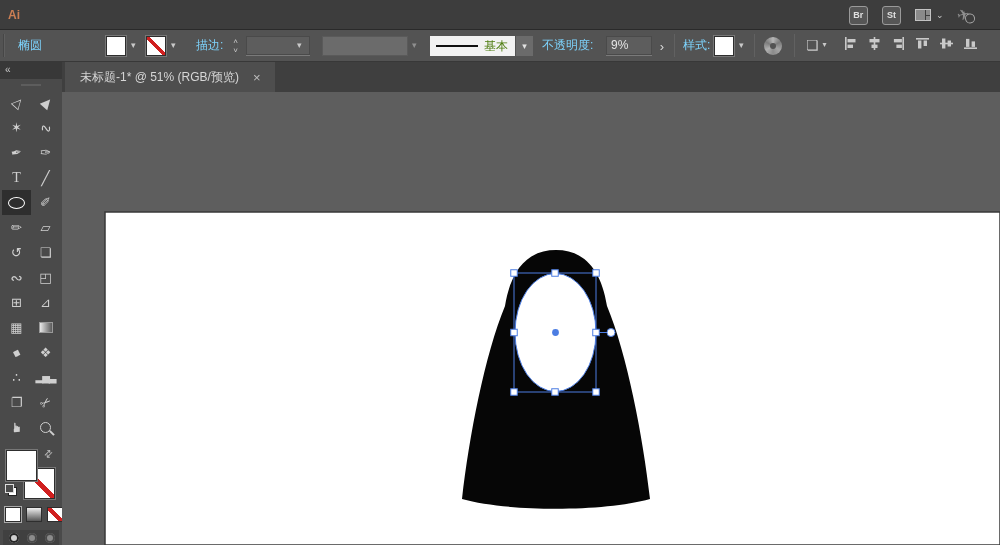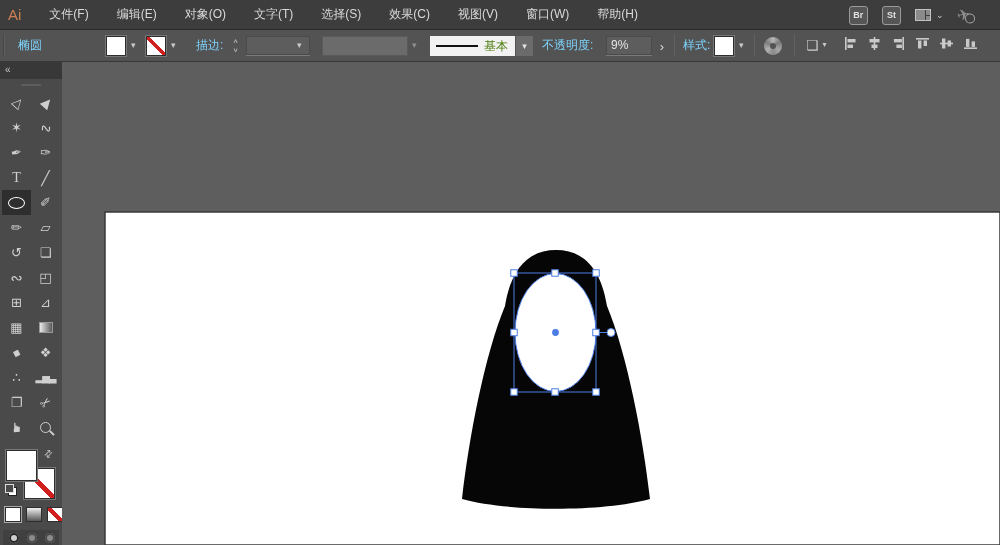--- a/index.html
+++ b/index.html
@@ -4,21 +4,21 @@
 <style>
   * { margin:0; padding:0; box-sizing:border-box; }
   html,body { background:#2a2a2a; }
   body { font-family:"Liberation Sans", "DejaVu Sans", sans-serif; }
   .app { position:relative; width:1000px; height:545px; overflow:hidden; background:#5e5e5e;
          color:#d6d6d6; font-size:12px; user-select:none; }
 
   
   .menu-bar { position:absolute; left:0; top:0; width:1000px; height:30px; background:#3d3d3d;
               border-bottom:1px solid #2a2a2a; display:flex; align-items:center; }
-  .logo { color:#cd7f54; font-weight:normal; font-size:15px; margin:0 14px 0 8px; }
+  .logo { color:#cd7f54; font-weight:bold; font-size:12px; margin:0 14px 0 8px; }
   .menu-items { display:flex; align-items:center; }
   .menu-item { padding:0 14px; color:#d9d9d9; line-height:29px; cursor:default; }
   .menu-right { position:absolute; right:0; top:0; height:30px; display:flex; align-items:center; gap:14px; padding-right:30px; }
   .mini-app-btn { width:19px; height:19px; border:1px solid #9a9a9a; border-radius:3px; background:#565656;
                   color:#e0e0e0; font-size:9px; font-weight:bold; display:flex; align-items:center; justify-content:center; }
   .workspace { display:flex; align-items:center; gap:5px; }
   .ws-icon { width:16px; height:12px; border:1px solid #c3c3c3; position:relative; background:#8a8a8a; }
   .ws-icon::before { content:""; position:absolute; left:9px; top:0; bottom:0; width:1px; background:#3d3d3d; }
   .ws-icon::after  { content:""; position:absolute; left:9px; right:0; top:5px; height:1px; background:#3d3d3d; }
   .chev { color:#c9c9c9; font-size:9px; }
@@ -108,31 +108,20 @@
   .sel { stroke:var(--accent); fill:none; stroke-width:1; }
   .handle { fill:#ffffff; stroke:var(--accent); stroke-width:1; }
 </style>
 </head>
 <body>
 
 <div class="app" data-name="illustrator-window">
 
   <header class="menu-bar" data-name="menu-bar">
     <span class="logo" data-name="app-logo">Ai</span>
-    <nav class="menu-items" data-name="main-menu">
-      <span class="menu-item" data-name="menu-file">文件(F)</span>
-      <span class="menu-item" data-name="menu-edit">编辑(E)</span>
-      <span class="menu-item" data-name="menu-object">对象(O)</span>
-      <span class="menu-item" data-name="menu-type">文字(T)</span>
-      <span class="menu-item" data-name="menu-select">选择(S)</span>
-      <span class="menu-item" data-name="menu-effect">效果(C)</span>
-      <span class="menu-item" data-name="menu-view">视图(V)</span>
-      <span class="menu-item" data-name="menu-window">窗口(W)</span>
-      <span class="menu-item" data-name="menu-help">帮助(H)</span>
-    </nav>
     <div class="menu-right" data-name="menu-bar-right">
       <span class="mini-app-btn" data-name="bridge-button">Br</span>
       <span class="mini-app-btn" data-name="stock-button">St</span>
       <span class="workspace" data-name="workspace-switcher">
         <span class="ws-icon" data-name="workspace-layout-icon"></span>
         <span class="chev" data-name="chevron-down-icon">⌄</span>
       </span>
       <span class="rocket" data-name="gpu-performance-icon">✈</span>
     </div>
   </header>
@@ -318,20 +307,26 @@
       <span class="paint-btn paint-grad" data-name="gradient-button"></span>
       <span class="paint-btn paint-none" data-name="none-button"></span>
     </div>
     <div class="mode-row" data-name="drawing-modes">
       <span class="mode-dot on" data-name="draw-normal-icon"></span>
       <span class="mode-dot" data-name="draw-behind-icon"></span>
       <span class="mode-dot" data-name="draw-inside-icon"></span>
     </div>
   </aside>
 
+  <div class="tab-bar" data-name="document-tab-bar">
+    <div class="tab" data-name="document-tab">
+      <span data-name="document-tab-title">未标题-1* @ 51% (RGB/预览)</span>
+      <span class="tab-close" data-name="close-tab-icon">×</span>
+    </div>
+  </div>
 
   <div class="canvas" data-name="canvas-area">
     <svg width="938" height="453" viewBox="0 0 938 453" data-name="document-view">
 
       <rect x="43" y="120" width="895" height="333" fill="#ffffff" data-name="artboard"></rect>
       <rect x="43" y="120" width="895" height="333" fill="none" stroke="#383838" stroke-width="1.5" data-name="artboard-border"></rect>
 
       <path data-name="noface-body-shape" fill="#060606" d="M 400 407
                C 407 345, 423 262, 443 214
                C 449 176, 467 158, 494 158

